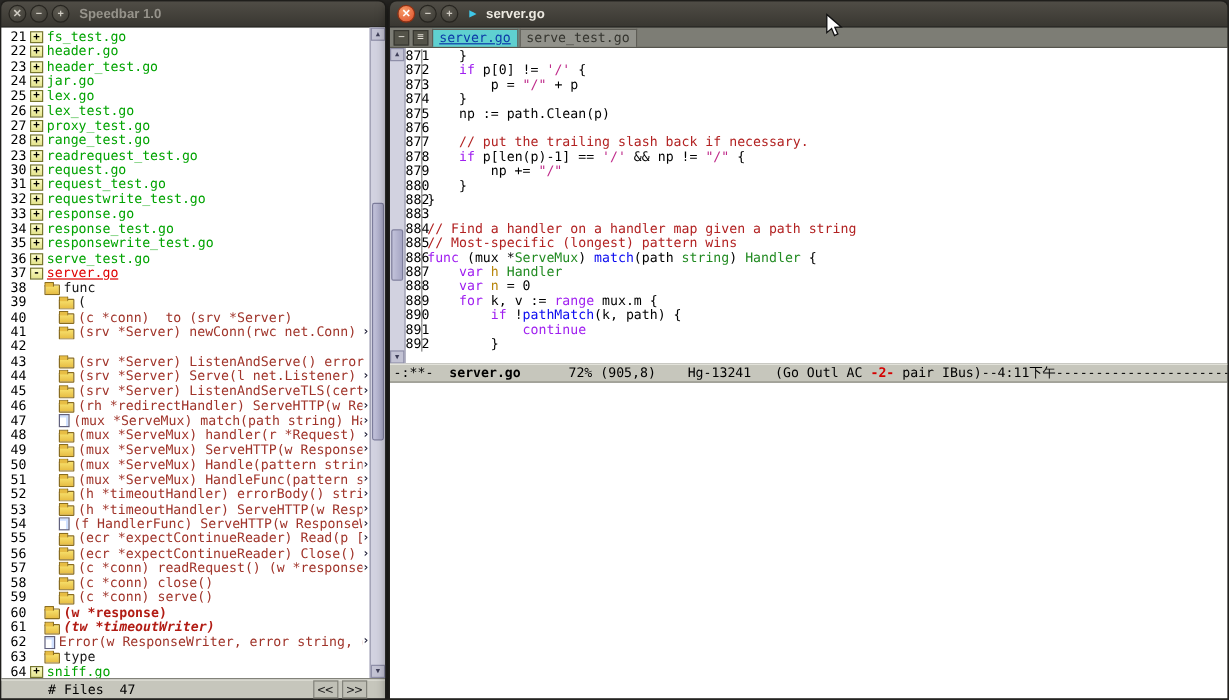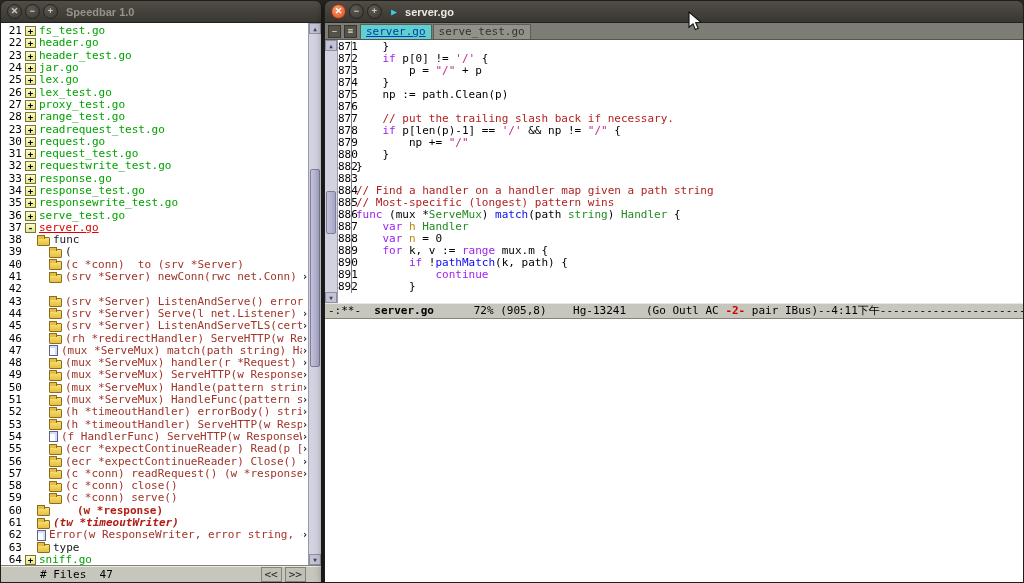--- a/index.html
+++ b/index.html
@@ -116,21 +116,21 @@
           <div class="sb-row"><span class="sb-num">50</span><span class="sb-cell" style="padding-left: 24px;"><span class="sb-icon ic-folder"></span><span class="sb-label tag">(mux *ServeMux) Handle(pattern string</span></span><span class="trunc">›</span></div>
           <div class="sb-row"><span class="sb-num">51</span><span class="sb-cell" style="padding-left: 24px;"><span class="sb-icon ic-folder"></span><span class="sb-label tag">(mux *ServeMux) HandleFunc(pattern st</span></span><span class="trunc">›</span></div>
           <div class="sb-row"><span class="sb-num">52</span><span class="sb-cell" style="padding-left: 24px;"><span class="sb-icon ic-folder"></span><span class="sb-label tag">(h *timeoutHandler) errorBody() strin</span></span><span class="trunc">›</span></div>
           <div class="sb-row"><span class="sb-num">53</span><span class="sb-cell" style="padding-left: 24px;"><span class="sb-icon ic-folder"></span><span class="sb-label tag">(h *timeoutHandler) ServeHTTP(w Respo</span></span><span class="trunc">›</span></div>
           <div class="sb-row"><span class="sb-num">54</span><span class="sb-cell" style="padding-left: 24px;"><span class="sb-icon ic-page"></span><span class="sb-label tag">(f HandlerFunc) ServeHTTP(w ResponseW</span></span><span class="trunc">›</span></div>
           <div class="sb-row"><span class="sb-num">55</span><span class="sb-cell" style="padding-left: 24px;"><span class="sb-icon ic-folder"></span><span class="sb-label tag">(ecr *expectContinueReader) Read(p [</span></span><span class="trunc">›</span></div>
           <div class="sb-row"><span class="sb-num">56</span><span class="sb-cell" style="padding-left: 24px;"><span class="sb-icon ic-folder"></span><span class="sb-label tag">(ecr *expectContinueReader) Close() e</span></span><span class="trunc">›</span></div>
           <div class="sb-row"><span class="sb-num">57</span><span class="sb-cell" style="padding-left: 24px;"><span class="sb-icon ic-folder"></span><span class="sb-label tag">(c *conn) readRequest() (w *response,</span></span><span class="trunc">›</span></div>
           <div class="sb-row"><span class="sb-num">58</span><span class="sb-cell" style="padding-left: 24px;"><span class="sb-icon ic-folder"></span><span class="sb-label tag">(c *conn) close()</span></span></div>
           <div class="sb-row"><span class="sb-num">59</span><span class="sb-cell" style="padding-left: 24px;"><span class="sb-icon ic-folder"></span><span class="sb-label tag">(c *conn) serve()</span></span></div>
-          <div class="sb-row"><span class="sb-num">60</span><span class="sb-cell" style="padding-left: 12px; gap: 24px;"><span class="sb-icon ic-folder"></span><span class="sb-label tag-bold">(w *response)</span></span></div>
+          <div class="sb-row"><span class="sb-num">60</span><span class="sb-cell" style="padding-left: 12px;"><span class="sb-icon ic-folder"></span><span class="sb-label tag-bold">(w *response)</span></span></div>
           <div class="sb-row"><span class="sb-num">61</span><span class="sb-cell" style="padding-left: 12px; font-style: italic;"><span class="sb-icon ic-folder"></span><span class="sb-label tag-bold">(tw *timeoutWriter)</span></span></div>
           <div class="sb-row"><span class="sb-num">62</span><span class="sb-cell" style="padding-left: 12px;"><span class="sb-icon ic-page"></span><span class="sb-label tag">Error(w ResponseWriter, error string, c</span></span><span class="trunc">›</span></div>
           <div class="sb-row"><span class="sb-num">63</span><span class="sb-cell" style="padding-left: 12px;"><span class="sb-icon ic-folder"></span><span class="sb-label plain">type</span></span></div>
           <div class="sb-row"><span class="sb-num">64</span><span class="sb-cell" style="padding-left: 0px;"><span class="sb-icon ic-plus">+</span><span class="sb-label file">sniff.go</span></span></div>
         </div>
       <div class="vscroll vs-right">
         <div class="vs-arrow">▲</div>
         <div class="vs-trough">
           <div class="vs-thumb" style="top:26%;height:38%"></div>
         </div>

